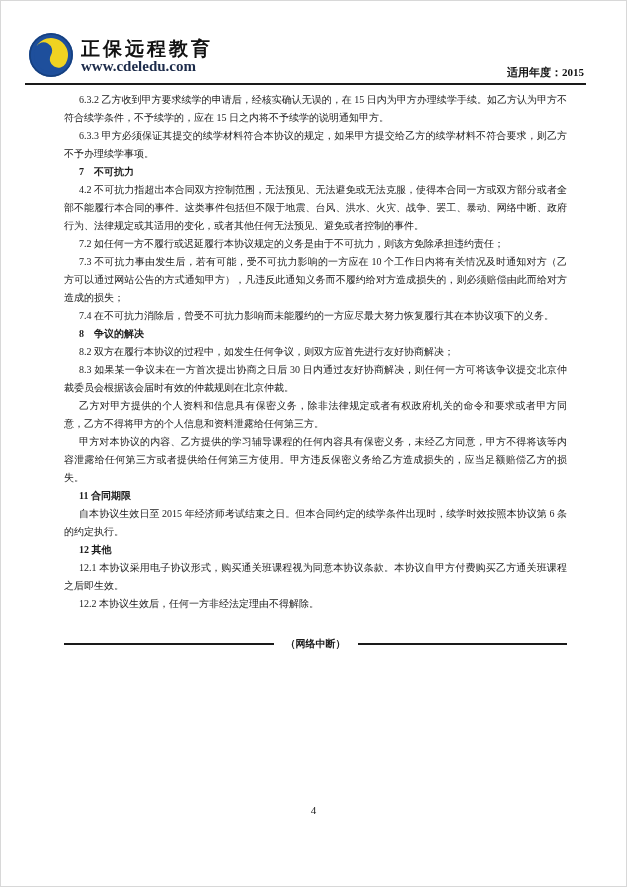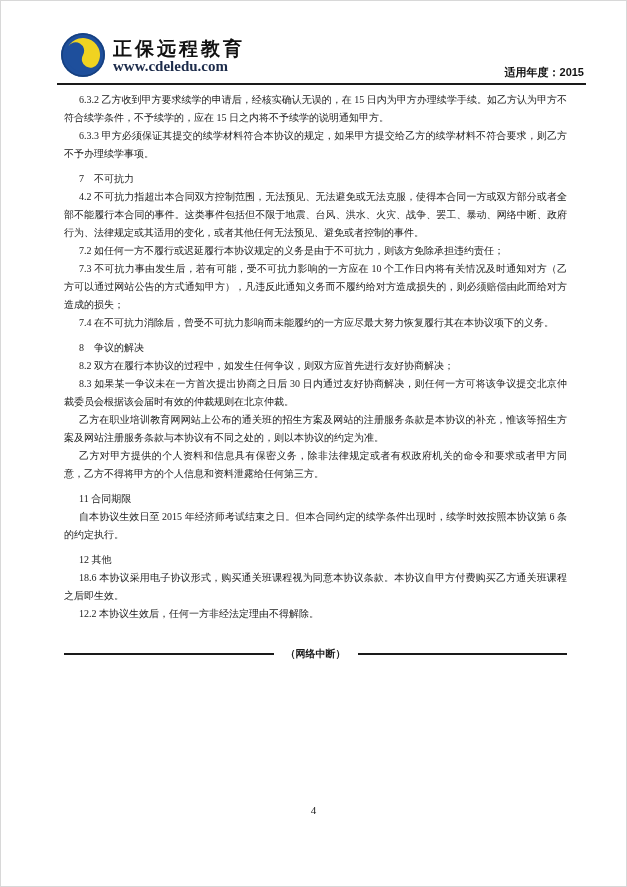--- a/index.html
+++ b/index.html
@@ -11,21 +11,21 @@
     margin: 0 auto;
     background: #ffffff;
     border: 1px solid #d8d8d8;
     font-family: "Liberation Serif", "DejaVu Serif", serif;
     color: #1b1b1b;
     overflow: hidden;
   }
   
   .header {
     position: absolute;
-    top: 28px; left: 56px; right: 40px;
+    top: 28px; left: 24px; right: 40px;
     height: 56px;
     border-bottom: 2px solid #1a1a1a;
   }
   .brand {
     position: absolute;
     left: 4px; top: 4px;
     display: flex;
     align-items: center;
   }
   .brand-icon { width: 44px; height: 44px; display: block; }
@@ -40,43 +40,43 @@
   .brand-url {
     font-size: 15px;
     font-weight: bold;
     color: #1c2b4a;
     line-height: 13px;
     font-family: Liberation Serif, serif;
   }
   .year-label {
     position: absolute;
     right: 2px; bottom: 3px;
-    font-family: Liberation Sans, sans-serif;
+    font-family: Liberation Serif, serif;
     font-size: 11px;
     font-weight: bold;
     color: #111111;
   }
   
   .content {
     position: absolute;
     top: 90px;
     left: 63px;
     width: 503px;
     font-size: 10px;
     line-height: 18px;
     text-align: justify;
   }
   .doc-para {
     text-indent: 15px;
     margin: 0;
   }
   .doc-heading {
-    font-weight: normal;
+    font-weight: bold;
     text-indent: 15px;
-    margin: 7px 0 0 0;
+    margin: 0 0 0 0;
   }
   
   .separator-row {
     display: flex;
     align-items: center;
     margin-top: 22px;
   }
   .sep-line {
     flex: 1;
     height: 0;
@@ -124,26 +124,26 @@
         <p class="doc-para">6.3.2 乙方收到甲方要求续学的申请后，经核实确认无误的，在 15 日内为甲方办理续学手续。如乙方认为甲方不符合续学条件，不予续学的，应在 15 日之内将不予续学的说明通知甲方。</p>
         <p class="doc-para">6.3.3 甲方必须保证其提交的续学材料符合本协议的规定，如果甲方提交给乙方的续学材料不符合要求，则乙方不予办理续学事项。</p>
         <p class="doc-heading">7　不可抗力</p>
         <p class="doc-para">4.2 不可抗力指超出本合同双方控制范围，无法预见、无法避免或无法克服，使得本合同一方或双方部分或者全部不能履行本合同的事件。这类事件包括但不限于地震、台风、洪水、火灾、战争、罢工、暴动、网络中断、政府行为、法律规定或其适用的变化，或者其他任何无法预见、避免或者控制的事件。</p>
         <p class="doc-para">7.2 如任何一方不履行或迟延履行本协议规定的义务是由于不可抗力，则该方免除承担违约责任；</p>
         <p class="doc-para">7.3 不可抗力事由发生后，若有可能，受不可抗力影响的一方应在 10 个工作日内将有关情况及时通知对方（乙方可以通过网站公告的方式通知甲方），凡违反此通知义务而不履约给对方造成损失的，则必须赔偿由此而给对方造成的损失；</p>
         <p class="doc-para">7.4 在不可抗力消除后，曾受不可抗力影响而未能履约的一方应尽最大努力恢复履行其在本协议项下的义务。</p>
         <p class="doc-heading">8　争议的解决</p>
         <p class="doc-para">8.2 双方在履行本协议的过程中，如发生任何争议，则双方应首先进行友好协商解决；</p>
         <p class="doc-para">8.3 如果某一争议未在一方首次提出协商之日后 30 日内通过友好协商解决，则任何一方可将该争议提交北京仲裁委员会根据该会届时有效的仲裁规则在北京仲裁。</p>
-        <p class="doc-para">乙方在职业培训教育网网站上公布的通关班的招生方案及网站的注册服务条款是本协议的补充，惟该等招生方案及网站注册服务条款与本协议有不同之处的，则以本协议的约定为准。</p>
         <p class="doc-para">乙方对甲方提供的个人资料和信息具有保密义务，除非法律规定或者有权政府机关的命令和要求或者甲方同意，乙方不得将甲方的个人信息和资料泄露给任何第三方。</p>
+        <p class="doc-para">甲方对本协议的内容、乙方提供的学习辅导课程的任何内容具有保密义务，未经乙方同意，甲方不得将该等内容泄露给任何第三方或者提供给任何第三方使用。甲方违反保密义务给乙方造成损失的，应当足额赔偿乙方的损失。</p>
         <p class="doc-heading">11 合同期限</p>
         <p class="doc-para">自本协议生效日至 2015 年经济师考试结束之日。但本合同约定的续学条件出现时，续学时效按照本协议第 6 条的约定执行。</p>
         <p class="doc-heading">12 其他</p>
-        <p class="doc-para">18.6 本协议采用电子协议形式，购买通关班课程视为同意本协议条款。本协议自甲方付费购买乙方通关班课程之后即生效。</p>
+        <p class="doc-para">12.1 本协议采用电子协议形式，购买通关班课程视为同意本协议条款。本协议自甲方付费购买乙方通关班课程之后即生效。</p>
         <p class="doc-para">12.2 本协议生效后，任何一方非经法定理由不得解除。</p>
       </div>
 
     <div class="separator-row">
       <div class="sep-line"></div>
       <div class="sep-label">（网络中断）</div>
       <div class="sep-line"></div>
     </div>
 
   </div>

